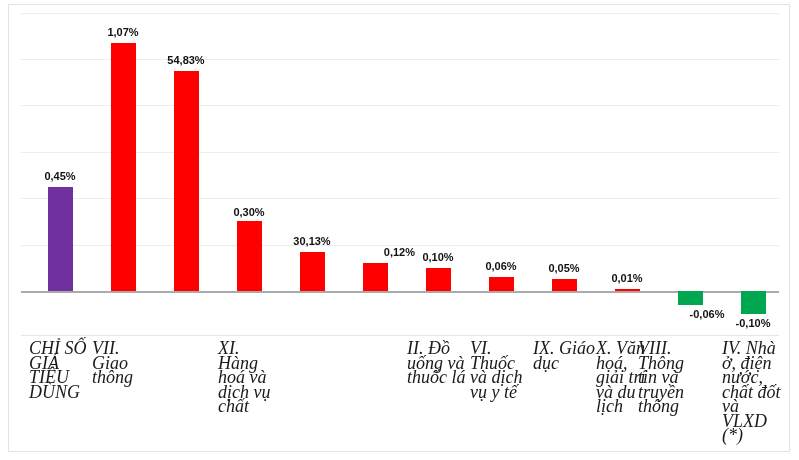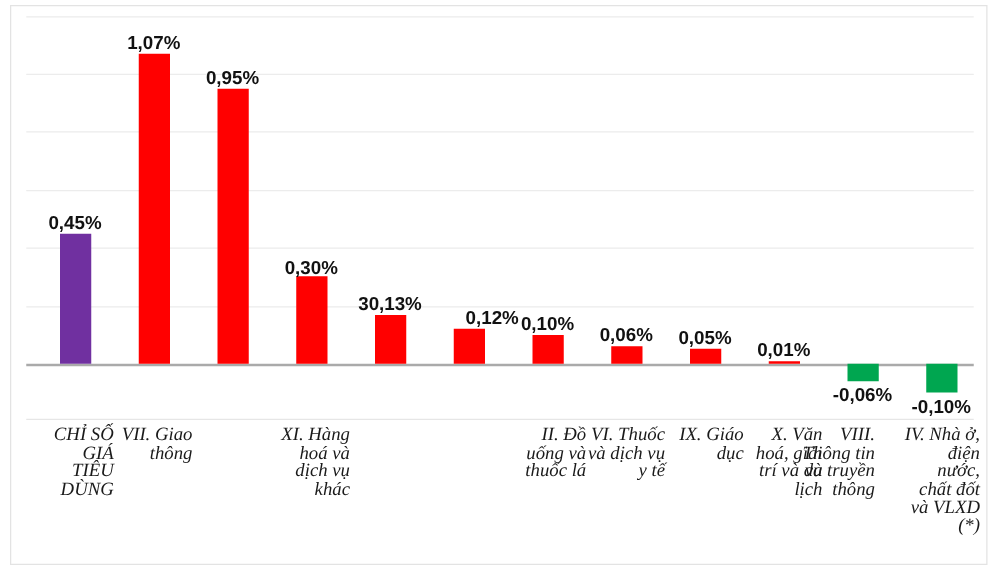--- a/index.html
+++ b/index.html
@@ -53,21 +53,21 @@
   .bar {
     position: absolute;
     width: 25px;
   }
 
   .bar-label {
     position: absolute;
     width: 80px;
     text-align: center;
     font-family: "Liberation Sans", sans-serif;
-    font-size: 15px;
+    font-size: 11px;
     font-weight: bold;
     color: #111111;
     white-space: nowrap;
   }
 
   #cat-separator {
     position: absolute;
     left: 12px;
     top: 330px;
     width: 758px;
@@ -79,24 +79,24 @@
     position: absolute;
     left: 0px;
     top: 336px;
     width: 780px;
     height: 105px;
   }
 
   .cat-label {
     position: absolute;
     top: 0px;
-    text-align: right;
+    text-align: left;
     font-family: "Liberation Serif", serif;
     font-style: italic;
-    font-size: 15px;
+    font-size: 18px;
     line-height: 14.5px;
     color: #1a1a1a;
     word-wrap: break-word;
   }
 </style>
 </head>
 <body>
 
 <div id="chart-frame">
 
@@ -123,39 +123,39 @@
         <div class="bar" title="VI. Thuốc và dịch vụ y tế 0,06%" style="left: 479.5px; top: 272.08px; height: 13.92px; background: rgb(255, 0, 0);"></div>
         <div class="bar" title="IX. Giáo dục 0,05%" style="left: 542.5px; top: 274.4px; height: 11.6px; background: rgb(255, 0, 0);"></div>
         <div class="bar" title="X. Văn hoá, giải trí và du lịch 0,01%" style="left: 605.5px; top: 283.68px; height: 2.32px; background: rgb(255, 0, 0);"></div>
         <div class="bar" title="VIII. Thông tin và truyền thông -0,06%" style="left: 668.5px; top: 286px; height: 13.92px; background: rgb(0, 166, 80);"></div>
         <div class="bar" title="IV. Nhà ở, điện nước, chất đốt và VLXD (*) -0,10%" style="left: 731.5px; top: 286px; height: 23.2px; background: rgb(0, 166, 80);"></div>
       </div>
 
     <div id="value-labels">
         <div class="bar-label" style="left: 11px; top: 164.6px;">0,45%</div>
         <div class="bar-label" style="left: 74px; top: 20.76px;">1,07%</div>
-        <div class="bar-label" style="left: 137px; top: 48.6px;">0,95%</div>
+        <div class="bar-label" style="left: 137px; top: 48.6px;">54,83%</div>
         <div class="bar-label" style="left: 200px; top: 201px;">0,30%</div>
         <div class="bar-label" style="left: 263px; top: 229.56px;">30,13%</div>
         <div class="bar-label" style="left: 326px; top: 241.16px; text-align: right;">0,12%</div>
         <div class="bar-label" style="left: 389px; top: 245.8px;">0,10%</div>
         <div class="bar-label" style="left: 452px; top: 255.08px;">0,06%</div>
         <div class="bar-label" style="left: 515px; top: 257.4px;">0,05%</div>
         <div class="bar-label" style="left: 578px; top: 266.68px;">0,01%</div>
-        <div class="bar-label" style="left: 641px; top: 302.92px;">-0,06%</div>
+        <div class="bar-label" style="left: 658px; top: 302.92px;">-0,06%</div>
         <div class="bar-label" style="left: 704px; top: 312.2px;">-0,10%</div>
       </div>
   </div>
 
   <div id="cat-separator"></div>
 
   <div id="category-band">
       <div class="cat-label" style="left: 20px; width: 62px;">CHỈ SỐ GIÁ TIÊU DÙNG</div>
       <div class="cat-label" style="left: 83px; width: 62px;">VII. Giao thông</div>
-      <div class="cat-label" style="left: 209px; width: 62px;">XI. Hàng hoá và dịch vụ khác</div>
+      <div class="cat-label" style="left: 209px; width: 62px;">XI. Hàng hoá và dịch vụ chất</div>
       <div class="cat-label" style="left: 398px; width: 62px;">II. Đồ uống và thuốc lá</div>
       <div class="cat-label" style="left: 461px; width: 62px;">VI. Thuốc và dịch vụ y tế</div>
       <div class="cat-label" style="left: 524px; width: 62px;">IX. Giáo dục</div>
       <div class="cat-label" style="left: 587px; width: 62px;">X. Văn hoá, giải trí và du lịch</div>
       <div class="cat-label" style="left: 617px; width: 62px; margin-left: 12px;">VIII. Thông tin và truyền thông</div>
       <div class="cat-label" style="left: 713px; width: 62px;">IV. Nhà ở, điện nước, chất đốt và VLXD (*)</div>
     </div>
 
 </div>
 

